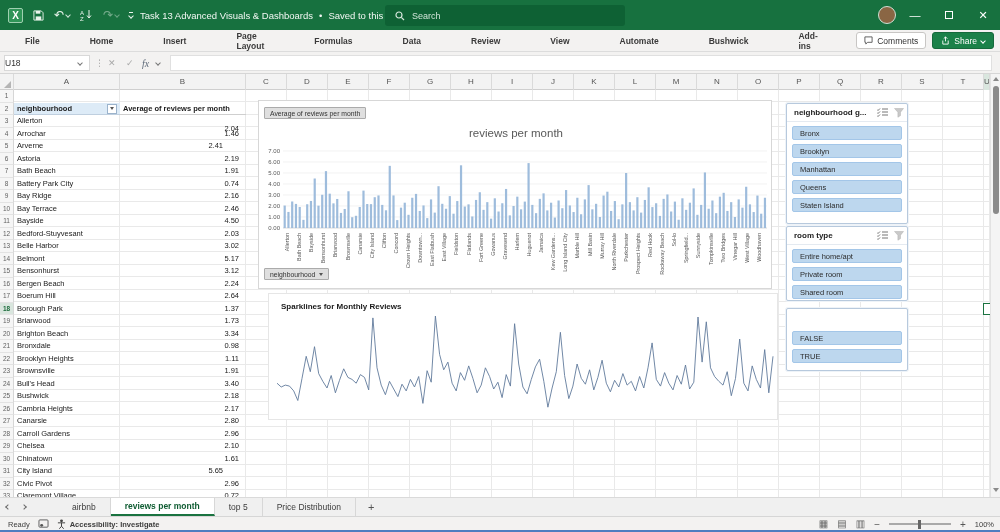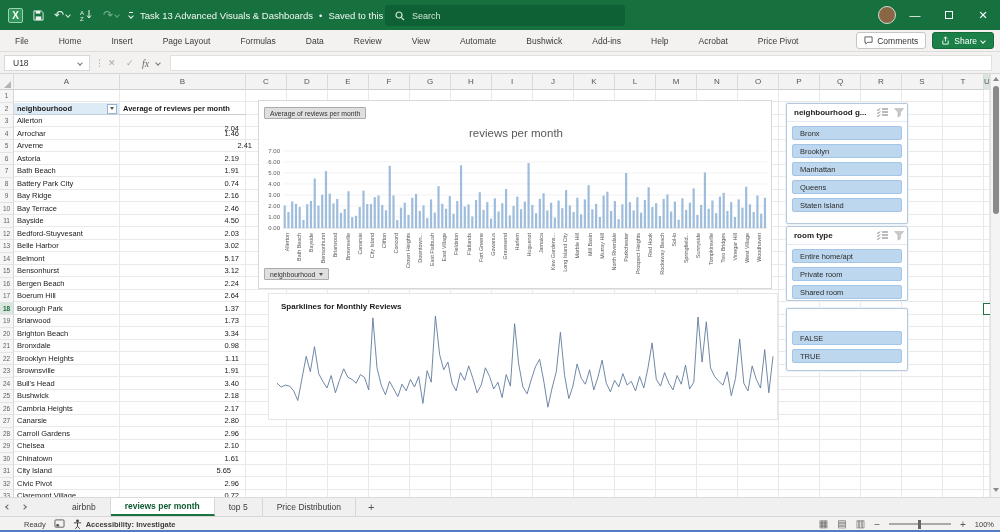--- a/index.html
+++ b/index.html
@@ -16,28 +16,28 @@
   #search-box { position:absolute; left:385px; top:5px; width:240px; height:21px; background:#0e6134; border-radius:3px; display:flex; align-items:center; padding-left:10px; gap:7px; }
   #search-box input { background:transparent; border:none; outline:none; color:#ddeee3; font-size:9px; width:180px; font-family:"Liberation Sans",sans-serif; }
   #search-box input::placeholder { color:#cfe4d7; }
   .win-ctrls { position:absolute; right:0; top:0; height:30px; display:flex; align-items:center; }
   .win-btn { width:34px; height:30px; display:flex; align-items:center; justify-content:center; color:#fff; font-size:11px; }
   #avatar { position:absolute; right:104px; top:6px; width:18px; height:18px; border-radius:50%; background:radial-gradient(circle at 50% 35%, #d8b58c 0 35%, #8a6644 60%, #4e3а28 100%); background-color:#8a6644; border:1px solid #cfe0d5; }
   .restore-glyph { width:8px; height:8px; border:1px solid #fff; }
 
   
   #ribbon { position:absolute; left:0; top:30px; width:1000px; height:22px; background:#f3f2f1; border-bottom:1px solid #dcdcdc; display:flex; align-items:center; }
-  .rtab { font-size:8.5px; color:#3b3b3b; padding:0 15px; height:30px; display:flex; align-items:center; }
+  .rtab { font-size:8.5px; color:#3b3b3b; padding:0 25px; height:30px; display:flex; align-items:center;font-weight:bold; }
   #ribbon-right { position:absolute; right:6px; top:2px; display:flex; gap:6px; align-items:center; }
   #comments-btn { height:17px; background:#fff; border:1px solid #c8c6c4; border-radius:3px; font-size:8.5px; color:#333; display:flex; align-items:center; gap:4px; padding:0 7px; }
   #share-btn { height:17px; background:#1b8149; border:1px solid #166a3c; border-radius:3px; font-size:8.5px; color:#fff; display:flex; align-items:center; gap:4px; padding:0 8px; }
 
   
   #formula-bar { position:absolute; left:0; top:52px; width:1000px; height:22px; background:#f3f2f1; border-bottom:1px solid #d6d6d6; }
-  #name-box { position:absolute; left:4px; top:3px; width:86px; height:16px; background:#fff; border:1px solid #d8d8d8; font-size:8.5px; color:#333; display:flex; align-items:center; padding-left:8px; }
+  #name-box { position:absolute; left:4px; top:3px; width:86px; height:16px; background:#fff; border:1px solid #d8d8d8; font-size:8.5px; color:#333; display:flex; align-items:center; padding-left:0; }
   .fbar-ic { position:absolute; top:3px; height:16px; display:flex; align-items:center; font-size:9px; color:#a9a9a9; }
   #fx-label { font-family:"Liberation Serif",serif; font-style:italic; color:#5f6b7a; font-size:10px; }
   #formula-input { position:absolute; left:170px; top:3px; width:822px; height:16px; background:#fff; border:1px solid #e0e0e0; font-size:8.5px; padding-left:5px; }
   .chev { display:inline-block; width:4px; height:4px; border-right:1px solid #777; border-bottom:1px solid #777; transform:rotate(45deg); }
 
   
   #sheet { position:absolute; left:0; top:74px; width:1000px; height:423px; background:#fff; overflow:hidden; }
   #colheader-row { position:absolute; left:0; top:0; width:990px; height:16px; background:#f3f3f3; border-bottom:1px solid #cfcfcf; }
   .colheader { position:absolute; top:0; height:16px; font-size:8px; color:#555; text-align:center; line-height:16px; border-right:1px solid #dadada; overflow:hidden; }
   #corner-cell { position:absolute; left:0; top:0; width:14px; height:16px; border-right:1px solid #dadada; }
@@ -78,21 +78,21 @@
   #tabbar { position:absolute; left:0; top:497px; width:1000px; height:19px; background:#f0f0f0; border-top:1px solid #dadada; display:flex; align-items:stretch; }
   .navarrow { width:16px; display:flex; align-items:center; justify-content:center; }
   .navarrow .chev { border-color:#6a6a6a; }
   #tabs { display:flex; margin-left:26px; }
   .sheet-tab { font-size:8.5px; color:#3c3c3c; padding:0 14px; display:flex; align-items:center; border-right:1px solid #d7d7d7; }
   .sheet-tab.active { background:#fff; font-weight:bold; color:#0f5c32; border-bottom:2px solid #1a7340; }
   #add-sheet { font-size:11px; color:#555; padding:0 12px; display:flex; align-items:center; }
 
   
   #statusbar { position:absolute; left:0; top:516px; width:1000px; height:16px; background:#f3f2f1; border-top:1px solid #d6d6d6; border-bottom:2px solid #4f7dc0; font-size:7.5px; color:#3c3c3c; }
-  #status-left { position:absolute; left:24px; top:0; height:14px; display:flex; align-items:center; gap:8px; }
+  #status-left { position:absolute; left:8px; top:0; height:14px; display:flex; align-items:center; gap:8px; }
   #status-right { position:absolute; right:6px; top:0; height:14px; display:flex; align-items:center; gap:9px; }
   .viewic { font-size:10px; color:#666; line-height:10px; }
   #zoom-track { width:62px; height:2px; background:#a9a9a9; position:relative; }
   #zoom-thumb { position:absolute; left:29px; top:-3.5px; width:3px; height:9px; background:#666; }
   .zoom-pm { font-size:10px; color:#555; }
 </style>
 </head>
 <body>
 
 <div id="titlebar">
@@ -280,21 +280,21 @@
   <div id="cells">
       <div class="cell hdr" id="a2-cell" style="left: 14px; top: 28.5px; width: 106px;">neighbourhood<div id="filter-btn" style="left: 93px;">
           <div class="tri-down"></div>
         </div></div>
       <div class="cell hdr" style="left: 120px; top: 28.5px; width: 126px; border-bottom: 1px solid rgb(207, 207, 207);">Average of reviews per month</div>
       <div class="cell" style="left: 14px; top: 41px; width: 106px;">Allerton</div>
       <div class="cell num" style="left: 120px; top: 41px; width: 122px; margin-top: 8px;">2.04</div>
       <div class="cell" style="left: 14px; top: 53.5px; width: 106px;">Arrochar</div>
       <div class="cell num" style="left: 120px; top: 53.5px; width: 122px;">1.46</div>
       <div class="cell" style="left: 14px; top: 66px; width: 106px;">Arverne</div>
-      <div class="cell num" style="left: 133px; top: 66px; width: 122px;">2.41</div>
+      <div class="cell num" style="left: 104px; top: 66px; width: 122px;">2.41</div>
       <div class="cell" style="left: 14px; top: 78.5px; width: 106px;">Astoria</div>
       <div class="cell num" style="left: 120px; top: 78.5px; width: 122px;">2.19</div>
       <div class="cell" style="left: 14px; top: 91px; width: 106px;">Bath Beach</div>
       <div class="cell num" style="left: 120px; top: 91px; width: 122px;">1.91</div>
       <div class="cell" style="left: 14px; top: 103.5px; width: 106px;">Battery Park City</div>
       <div class="cell num" style="left: 120px; top: 103.5px; width: 122px;">0.74</div>
       <div class="cell" style="left: 14px; top: 116px; width: 106px;">Bay Ridge</div>
       <div class="cell num" style="left: 120px; top: 116px; width: 122px;">2.16</div>
       <div class="cell" style="left: 14px; top: 128.5px; width: 106px;">Bay Terrace</div>
       <div class="cell num" style="left: 120px; top: 128.5px; width: 122px;">2.46</div>
@@ -332,21 +332,21 @@
       <div class="cell num" style="left: 120px; top: 328.5px; width: 122px;">2.17</div>
       <div class="cell" style="left: 14px; top: 341px; width: 106px;">Canarsie</div>
       <div class="cell num" style="left: 120px; top: 341px; width: 122px;">2.80</div>
       <div class="cell" style="left: 14px; top: 353.5px; width: 106px;">Carroll Gardens</div>
       <div class="cell num" style="left: 120px; top: 353.5px; width: 122px;">2.96</div>
       <div class="cell" style="left: 14px; top: 366px; width: 106px;">Chelsea</div>
       <div class="cell num" style="left: 120px; top: 366px; width: 122px;">2.10</div>
       <div class="cell" style="left: 14px; top: 378.5px; width: 106px;">Chinatown</div>
       <div class="cell num" style="left: 120px; top: 378.5px; width: 122px;">1.61</div>
       <div class="cell" style="left: 14px; top: 391px; width: 106px;">City Island</div>
-      <div class="cell num" style="left: 112px; top: 391px; width: 122px;">5.65</div>
+      <div class="cell num" style="left: 104px; top: 391px; width: 122px;">5.65</div>
       <div class="cell" style="left: 14px; top: 403.5px; width: 106px;">Civic Pivot</div>
       <div class="cell num" style="left: 120px; top: 403.5px; width: 122px;">2.96</div>
       <div class="cell" style="left: 14px; top: 416px; width: 106px;">Claremont Village</div>
       <div class="cell num" style="left: 120px; top: 416px; width: 122px;">0.72</div>
     </div>
 
   <div id="chart1">
     <div id="chart1-svg-holder" style="position:absolute;left:0;top:0"><svg width="514" height="189" viewBox="0 0 514 189">
           <text x="257" y="36" font-size="11.5" fill="#595959" text-anchor="middle">reviews per month</text>
           <line x1="24" y1="127" x2="508" y2="127" stroke="#c9c9c9" stroke-width="0.7"></line>

